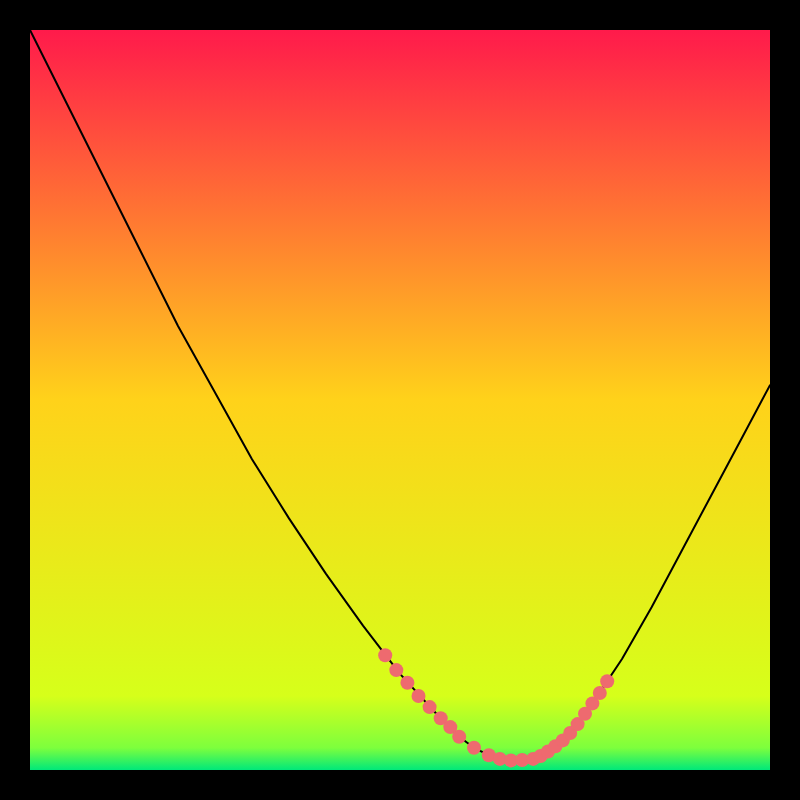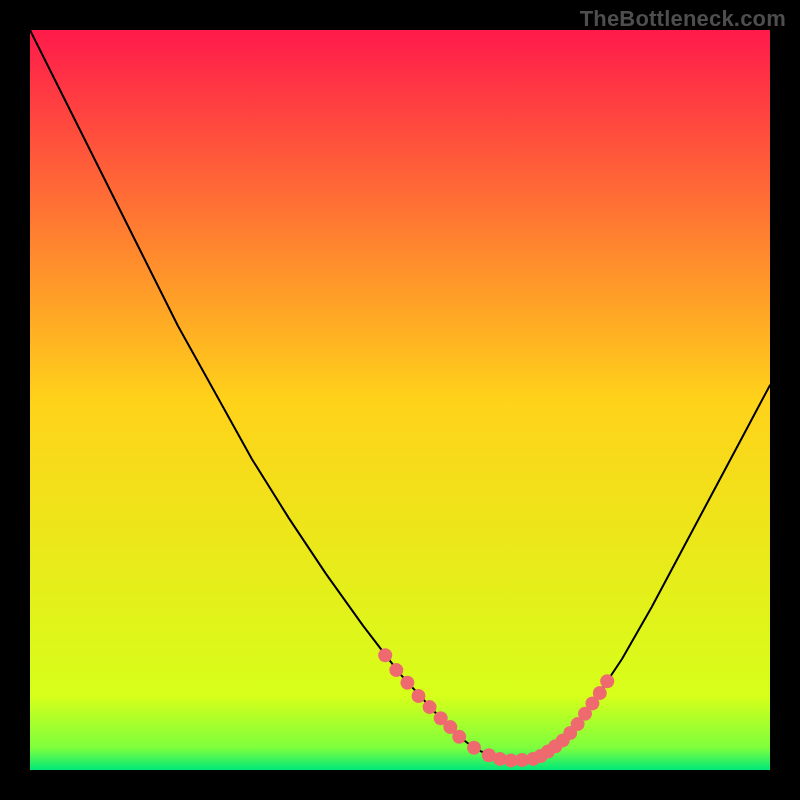--- a/index.html
+++ b/index.html
@@ -27,21 +27,20 @@
     top: 30px;
     width: 740px;
     height: 740px;
   }
   svg { display: block; }
 </style>
 </head>
 <body>
 
 <div class="frame">
-  <div class="watermark">TheBottleneck.com</div>
   <div class="plot">
     <svg id="chart-svg" width="740" height="740" viewBox="0 0 740 740" shape-rendering="geometricPrecision">
         <defs>
           <linearGradient id="bg-grad" x1="0" y1="0" x2="0" y2="1">
             <stop offset="0%" stop-color="#ff1a4b"></stop>
             <stop offset="50%" stop-color="#ffd21a"></stop>
             <stop offset="90%" stop-color="#d6ff1a"></stop>
             <stop offset="97%" stop-color="#7dff3d"></stop>
             <stop offset="100%" stop-color="#00e87a"></stop>
           </linearGradient>

